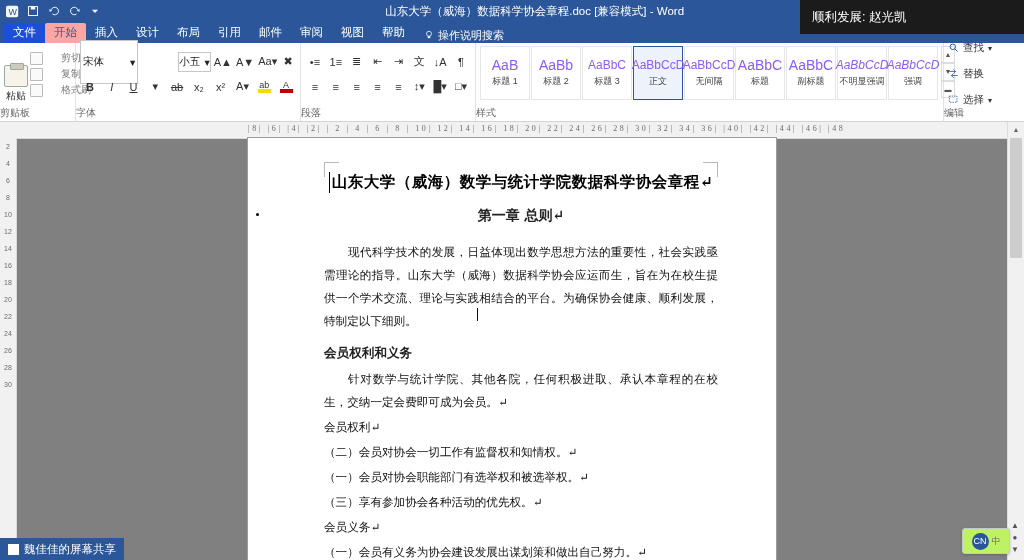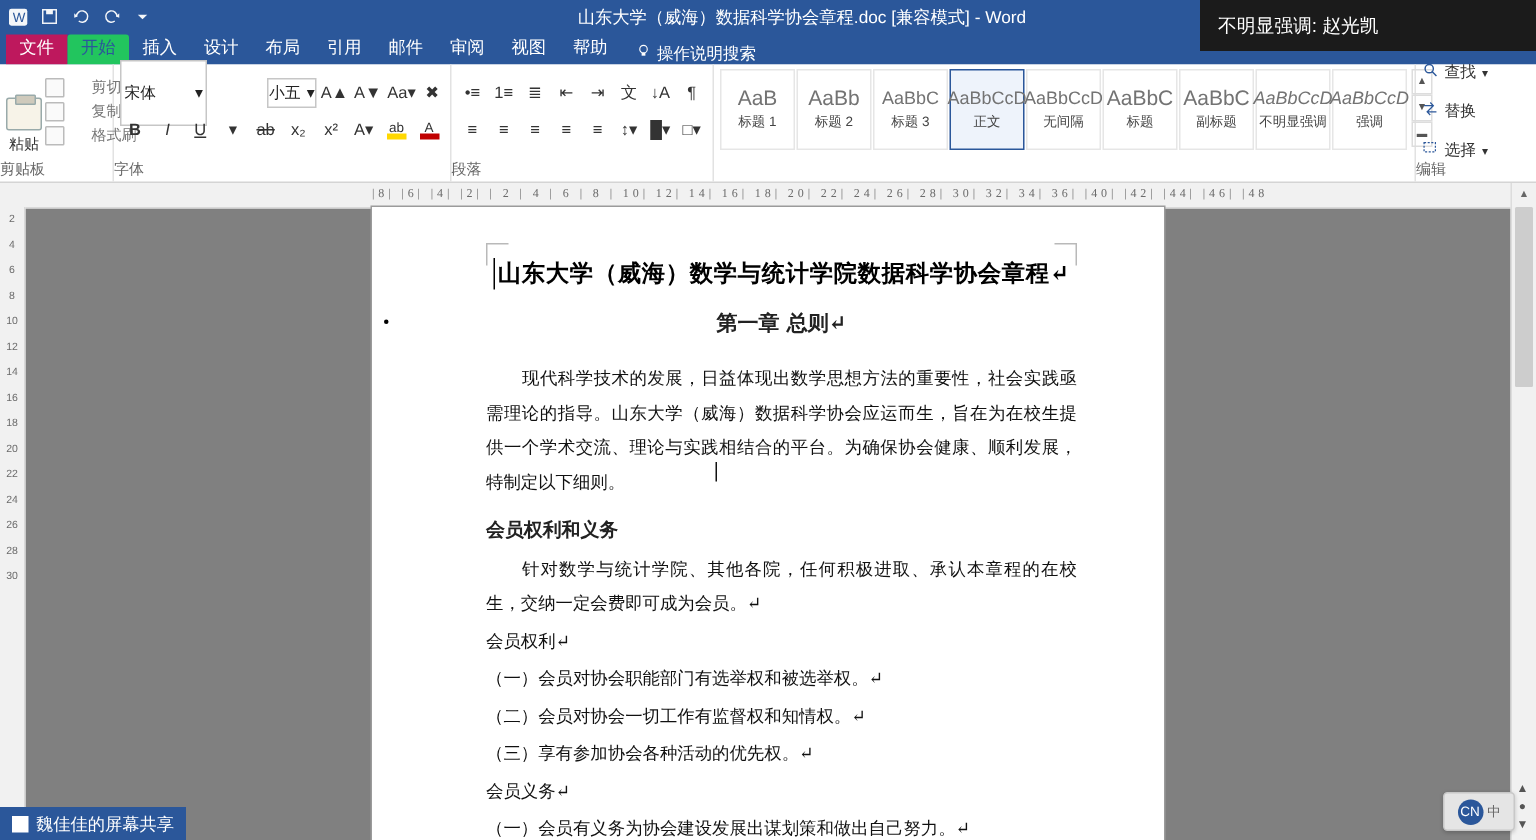--- a/index.html
+++ b/index.html
@@ -29,22 +29,22 @@
     position:absolute;right:0;top:0;width:212px;height:34px;background:#1b1b1b;color:#fff;
     display:flex;align-items:center;padding-left:12px;font-size:12.5px;z-index:40;
   }
   .share-banner .name{color:#fff;}
 
   
   .tabbar{height:21px;background:#2b579a;display:flex;align-items:flex-end;padding-left:4px;}
   .tab{
     font-size:11.5px;color:#fff;padding:3px 9px 4px 9px;white-space:nowrap;line-height:13px;
   }
-  .tab.file{background:#be185d;}
-  .tab.active{background:#22c55e;color:#2b579a;border-radius:2px 2px 0 0;}
+  .tab.file{background:#1d4ed8;}
+  .tab.active{background:#fca5a5;color:#2b579a;border-radius:2px 2px 0 0;}
   .tab-search{display:flex;align-items:center;gap:4px;color:#fff;font-size:11px;padding-left:10px;}
 
   
   .ribbon{height:78px;background:#fff;border-bottom:1px solid #d4d4d4;display:flex;position:relative;}
   .grp{position:relative;height:78px;padding:2px 4px 0 4px;border-right:1px solid #e2e2e2;box-sizing:border-box;}
   .grp-title{position:absolute;bottom:1px;left:0;right:0;font-size:10px;color:#666;}
   .grp-body{display:flex;height:58px;}
 
   
   .g-clip{width:76px;}
@@ -76,21 +76,21 @@
   .g-para .row{gap:1px;}
 
   
   .g-styles{flex:1;min-width:300px;}
   .gallery{display:flex;align-items:flex-start;gap:1px;padding-top:1px;}
   .stylecard{
     width:48px;height:52px;border:1px solid #e6e6e6;background:#fff;display:flex;
     flex-direction:column;align-items:center;justify-content:center;gap:3px;
   }
   .stylecard.sel{border:1px solid #2b579a;background:#eef3fb;}
-  .stylecard .prev{font-size:14px;color:#737373;line-height:14px;}
+  .stylecard .prev{font-size:14px;color:#8b5cf6;line-height:14px;}
   .stylecard .prev.small{font-size:12px;}
   .stylecard .nm{font-size:9px;color:#444;white-space:nowrap;}
   .gal-scroll{display:flex;flex-direction:column;justify-content:space-between;height:52px;margin-left:2px;}
   .gal-scroll div{width:12px;height:16px;border:1px solid #ddd;display:flex;align-items:center;justify-content:center;font-size:7px;color:#555;}
 
   
   .g-edit{width:80px;}
   .edit-item{display:flex;align-items:center;gap:4px;font-size:10.5px;color:#333;height:18px;}
 
   
@@ -132,21 +132,21 @@
   
   .vscroll{position:absolute;right:0;top:0;bottom:0;width:16px;background:#f1f1f1;border-left:1px solid #dcdcdc;}
   .vscroll .arrow{height:14px;display:flex;align-items:center;justify-content:center;font-size:7px;color:#666;}
   .vscroll .thumb{position:absolute;top:16px;left:2px;width:12px;height:120px;background:#cdcdcd;border-radius:1px;}
 
   
   .navctrl{position:absolute;right:2px;bottom:6px;width:14px;display:flex;flex-direction:column;gap:3px;align-items:center;font-size:8px;color:#555;}
 
   
   .ime{
-    position:absolute;right:14px;bottom:6px;width:46px;height:24px;background:#e5e5e5;border:1px solid #c8c8c8;
+    position:absolute;right:14px;bottom:6px;width:46px;height:24px;background:#bef264;border:1px solid #c8c8c8;
     border-radius:3px;display:flex;align-items:center;justify-content:center;gap:3px;box-shadow:0 1px 3px rgba(0,0,0,.2);
   }
   .ime .cn{width:17px;height:17px;border-radius:50%;background:#2b579a;color:#fff;font-size:9px;display:flex;align-items:center;justify-content:center;}
   .ime .dot{font-size:9px;color:#666;}
   .share-tasktab{
     position:absolute;left:0;bottom:0;height:22px;display:flex;align-items:center;gap:5px;
     padding:0 8px;background:#2b579a;color:#fff;font-size:11.5px;
   }
   .share-tasktab .sq{width:11px;height:11px;background:#fff;display:inline-block;}
 </style>
@@ -193,21 +193,21 @@
       <span class="avatar"></span>
       <span class="winbtns">
         <span class="winbtn">–</span>
         <span class="winbtn">□</span>
         <span class="winbtn close">✕</span>
       </span>
     </div>
   </div>
 
   <div class="share-banner">
-    <span class="name">不明显强调: 赵光凯</span>
+    <span class="name">顺利发展: 赵光凯</span>
   </div>
 
   <div class="tabbar">
     <div class="tab file">文件</div>
     <div class="tab active">开始</div>
     <div class="tab">插入</div>
     <div class="tab">设计</div>
     <div class="tab">布局</div>
     <div class="tab">引用</div>
     <div class="tab">邮件</div>
@@ -358,20 +358,21 @@
             <span class="prev small" style="font-style:italic;">AaBbCcD</span>
             <span class="nm">强调</span>
           </div>
           <div class="gal-scroll">
             <div>▲</div>
             <div>▼</div>
             <div>▬</div>
           </div>
         </div>
       </div>
+      <div class="grp-title">样式</div>
     </div>
 
     <div class="grp g-edit" style="border-right:none;">
       <div class="grp-body" style="flex-direction:column;justify-content:center;gap:12px;">
         <div class="edit-item">
           <span>
             <svg viewBox="0 0 16 16" width="11" height="11">
                 <circle cx="7" cy="7" r="4" fill="none" stroke="#2b579a" stroke-width="1.4"></circle>
                 <line x1="10" y1="10" x2="14" y2="14" stroke="#2b579a" stroke-width="1.4"></line>
               </svg>
@@ -434,22 +435,22 @@
           <span class="h1">山东大学（威海）数学与统计学院数据科学协会章程↵</span>
         </div>
         <div class="h2">
           <span class="bullet-dot"></span>
           <span>第一章  总则↵</span>
         </div>
         <p class="p indent">现代科学技术的发展，日益体现出数学思想方法的重要性，社会实践亟需理论的指导。山东大学（威海）数据科学协会应运而生，旨在为在校生提供一个学术交流、理论与实践相结合的平台。为确保协会健康、顺利发展，特制定以下细则。</p>
         <div class="h3">会员权利和义务</div>
         <p class="p indent">针对数学与统计学院、其他各院，任何积极进取、承认本章程的在校生，交纳一定会费即可成为会员。↵</p>
         <p class="p">会员权利↵</p>
+        <p class="p">（二）会员对协会一切工作有监督权和知情权。↵</p>
         <p class="p">（一）会员对协会职能部门有选举权和被选举权。↵</p>
-        <p class="p">（二）会员对协会一切工作有监督权和知情权。↵</p>
         <p class="p">（三）享有参加协会各种活动的优先权。↵</p>
         <p class="p">会员义务↵</p>
         <p class="p">（一）会员有义务为协会建设发展出谋划策和做出自己努力。↵</p>
 
       </div>
       <span class="cursor"></span>
     </div>
 
     <div class="vscroll">
       <div class="arrow">▲</div>

